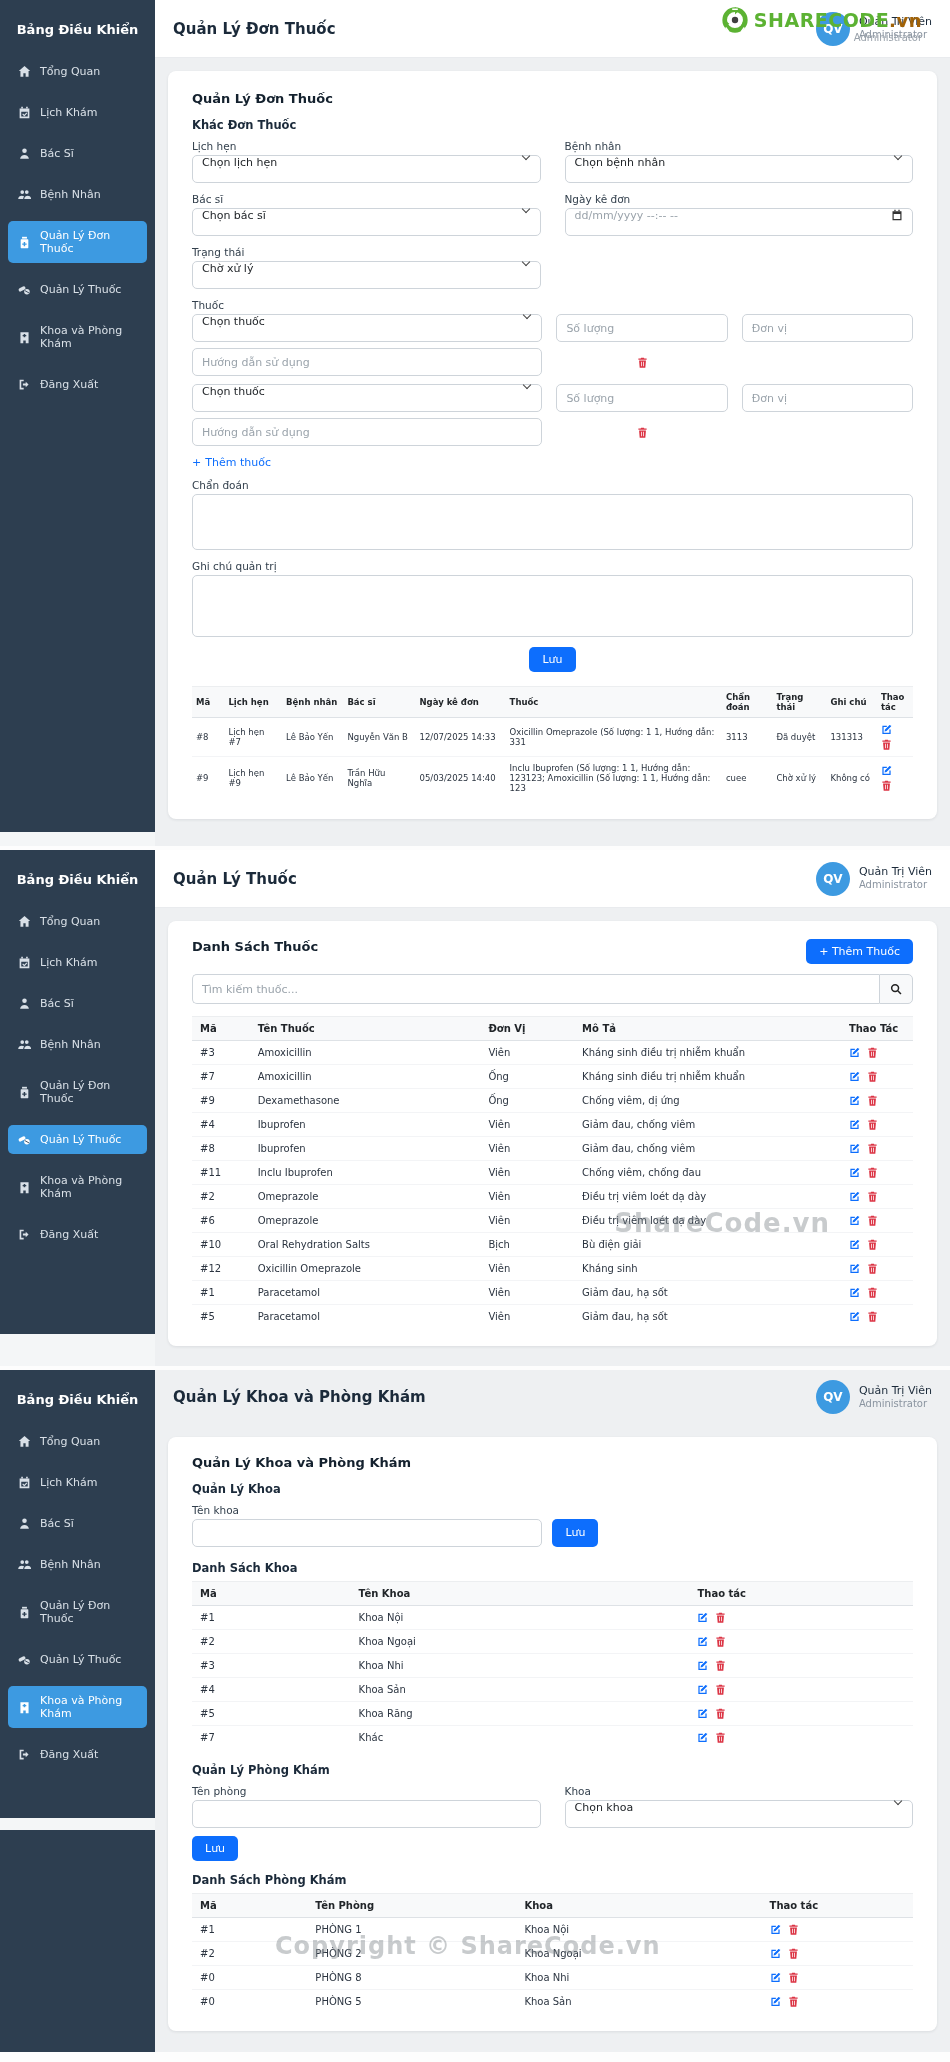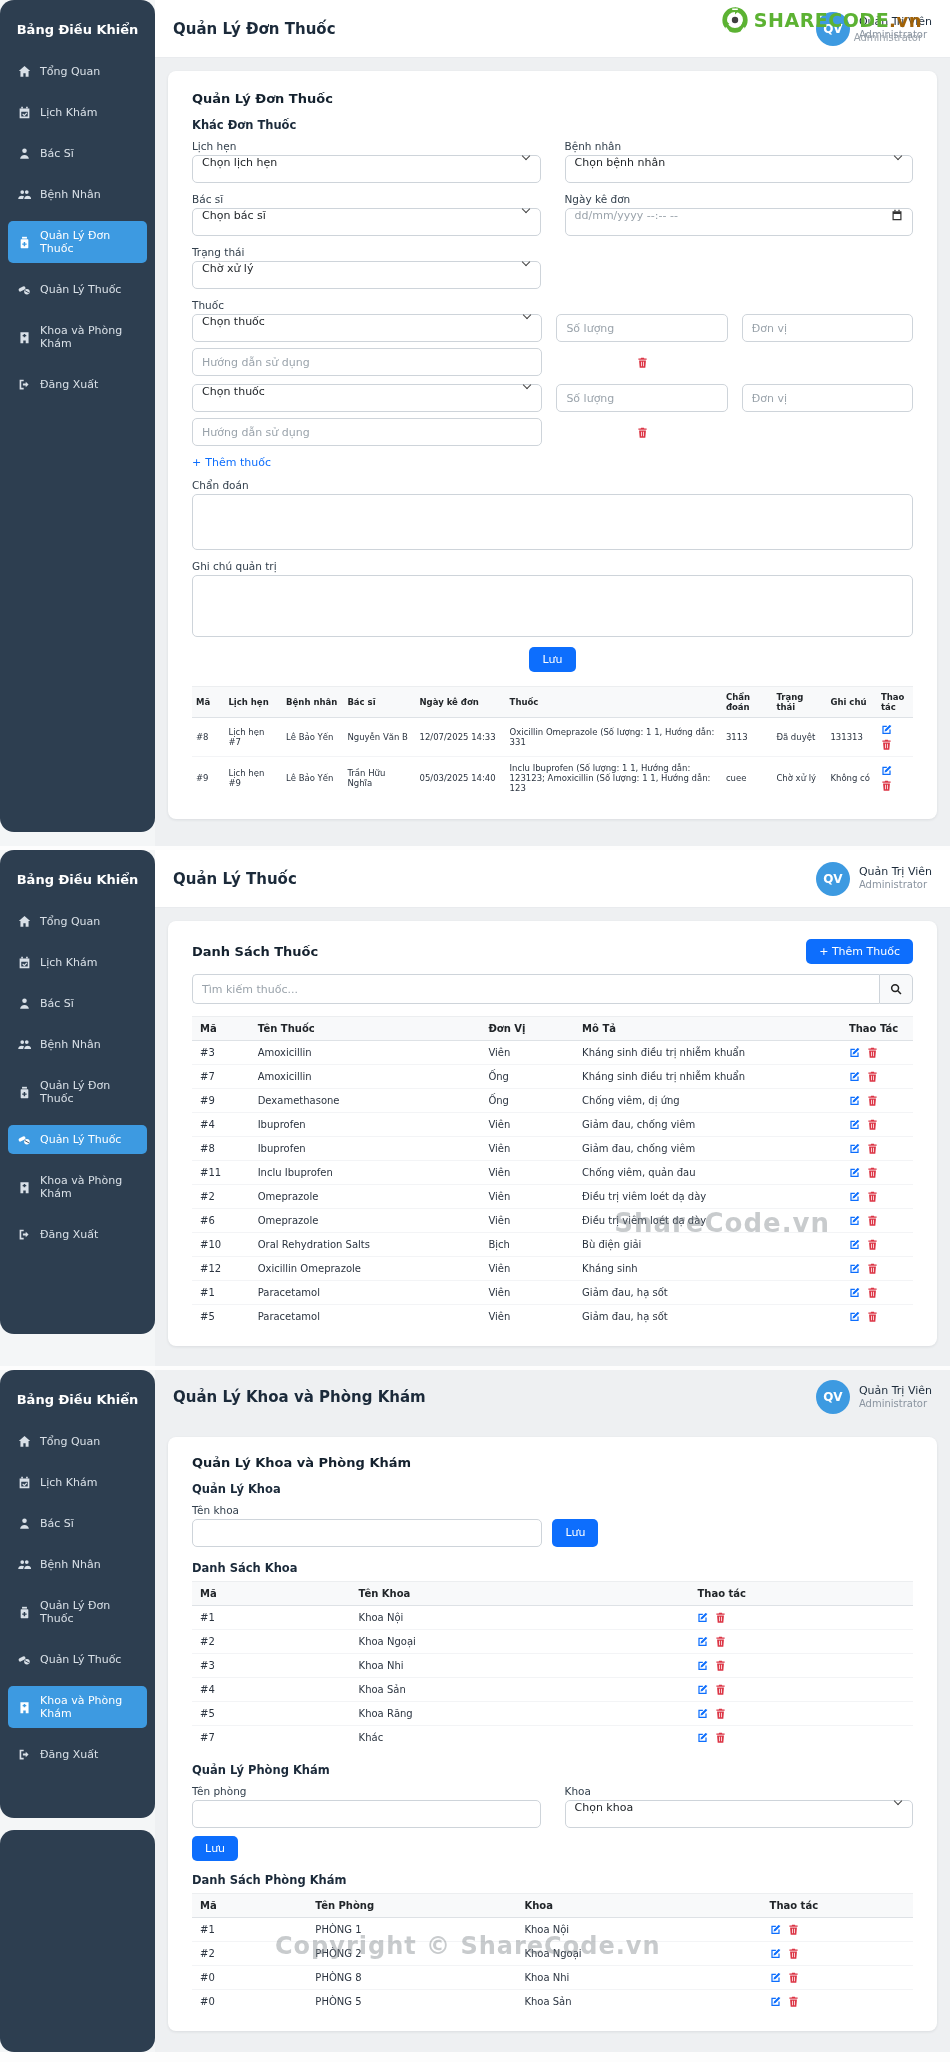--- a/index.html
+++ b/index.html
@@ -11,21 +11,21 @@
 
   
   .shot { display: flex; background: #eef0f2; overflow: hidden; position: relative; }
   .shot + .shot { margin-top: 4px; }
   #shot1 { height: 846px; }
   #shot2 { height: 516px; }
   #shot3 { height: 682px; }
 
   
   .side { width: 155px; flex: none; display: flex; flex-direction: column; background: #f4f6f7; }
-  .side-dark { background: #2d3e50; color: #d9e0e7; padding-top: 14px; border-radius: 14px; }
+  .side-dark { background: #2d3e50; color: #d9e0e7; padding-top: 14px; }
   .side-dark.grow { flex: 1; }
   #shot1 .side-dark.first { height: 832px; flex: none; }
   #shot2 .side-dark.first { height: 484px; flex: none; }
   #shot3 .side-dark.first { height: 448px; flex: none; }
   #shot3 .side-gap { height: 12px; flex: none; background: #f4f6f7; }
   .s-title { color: #fff; font-weight: bold; font-size: 13px; text-align: center; padding: 8px 6px 20px; }
   .s-item {
     display: flex; align-items: center; gap: 9px; margin: 0 8px 12px;
     padding: 8px 10px; border-radius: 5px; font-size: 11px; color: #d9e0e7; cursor: pointer;
   }
@@ -92,21 +92,21 @@
   .center { text-align: center; margin: 4px 0 14px; }
 
   .searchbar { display: flex; margin-bottom: 12px; }
   .searchbar input { border-radius: 5px 0 0 5px; height: 30px; flex: 1; border-right: none; }
   .search-btn {
     width: 34px; height: 30px; border: 1px solid #ced4da; background: #f8f9fa; border-radius: 0 5px 5px 0;
     display: flex; align-items: center; justify-content: center; cursor: pointer;
   }
   .search-btn svg { width: 12px; height: 12px; stroke: #222; fill: none; stroke-width: 2; }
 
-  .card-top { display: flex; align-items: center; justify-content: space-between; margin-bottom: 10px; }
+  .card-top { display: flex; justify-content: space-between; margin-bottom: 10px; }
 
   
   table.tbl { width: 100%; border-collapse: collapse; font-size: 10px; }
   .tbl thead th {
     background: #f8f9fa; text-align: left; font-weight: bold; padding: 6px 8px;
     border-top: 1px solid #eceef0; border-bottom: 1px solid #dee2e6; color: #212529;
   }
   .tbl tbody td { padding: 6px 8px; border-bottom: 1px solid #f3f4f6; vertical-align: middle; color: #2b3440; }
   .tbl tbody tr:last-child td { border-bottom: none; }
   .tbl.small { font-size: 8.5px; }
@@ -633,21 +633,21 @@
                         <use href="#sym-trash"></use>
                       </svg>
                     </button>
   </div>
                 </td>
               </tr>
               <tr>
                 <td>#11</td>
                 <td>Inclu Ibuprofen</td>
                 <td>Viên</td>
-                <td>Chống viêm, quản đau</td>
+                <td>Chống viêm, chống đau</td>
                 <td>
                   <div class="actions">
     <button class="ic-btn edit">
                       <svg>
                         <use href="#sym-edit"></use>
                       </svg>
                     </button>
     <button class="ic-btn del">
                       <svg>
                         <use href="#sym-trash"></use>

